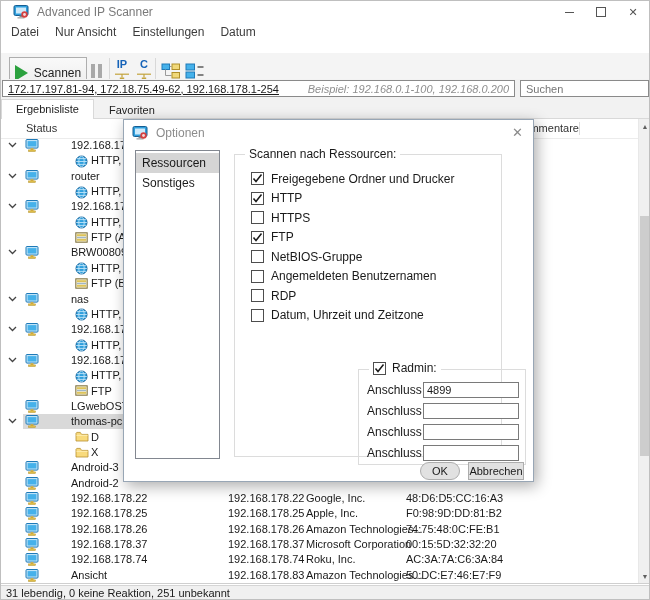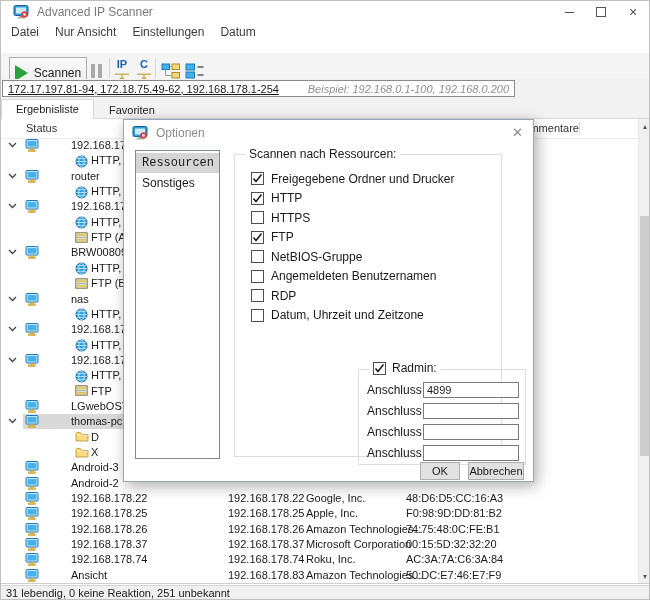--- a/index.html
+++ b/index.html
@@ -67,36 +67,36 @@
     box-sizing:border-box;line-height:14px;font-size:11px;color:#1a1a1a;padding-left:5px;}
   
   .dialog{position:absolute;left:122px;top:118px;width:411px;height:363px;background:#fff;border:1px solid #98a6b5;
     box-shadow:3px 4px 14px rgba(0,0,0,.33);z-index:20;box-sizing:border-box;}
   .dtitle{position:absolute;left:0;top:0;width:100%;height:26px;display:flex;align-items:center;}
   .dtitle .appico{margin-left:8px;width:16px;height:16px;display:inline-flex;}
   .dtitle .dtext{margin-left:8px;font-size:12px;color:#8c8c8c;}
   .dclose{position:absolute;right:10px;top:5px;font-size:13px;color:#8a8a8a;}
   .listbox{position:absolute;left:11px;top:30px;width:85px;height:309px;background:#fff;border:1px solid #828790;box-sizing:border-box;padding-top:2px;}
   .navitem{height:20px;line-height:20px;padding-left:6px;font-size:12px;color:#1a1a1a;}
-  .navitem.selected{background:#d5d5d5;font-family:Liberation Mono, monospace;}
+  .navitem.selected{background:#d5d5d5;}
   .groupbox{position:absolute;left:110px;top:34px;width:268px;height:303px;border:1px solid #dcdcdc;box-sizing:border-box;}
   .grouplabel{position:absolute;left:10px;top:-8px;background:#fff;padding:0 4px;font-size:12px;color:#1a1a1a;white-space:nowrap;}
   .cbcol{position:absolute;left:16px;top:14px;width:240px;}
   .cbrow{display:flex;align-items:center;gap:7px;height:19.5px;}
   .cb{width:13px;height:13px;border:1px solid #4d4d4d;background:#fff;box-sizing:border-box;display:inline-flex;align-items:center;justify-content:center;flex:0 0 auto;}
   .cblab{font-size:12px;color:#1a1a1a;white-space:nowrap;}
   .radminbox{position:absolute;left:123px;top:214px;width:168px;height:96px;border:1px solid #dcdcdc;box-sizing:border-box;}
   .radminhead{position:absolute;left:10px;top:-9px;background:#fff;display:flex;align-items:center;gap:6px;padding:0 4px;}
   .portrow{position:absolute;left:0;width:100%;height:16px;}
   .portlab{position:absolute;left:8px;line-height:16px;font-size:12px;color:#1a1a1a;white-space:nowrap;}
   .pinput{position:absolute;left:64px;top:0;width:96px;height:16px;border:1px solid #7a7a7a;font-size:11px;color:#1a1a1a;
     padding:0 3px;box-sizing:border-box;font-family:"Liberation Sans",sans-serif;outline:none;}
   .dbtn{position:absolute;top:342px;height:18px;background:#e1e1e1;border:1px solid #adadad;font-size:11px;color:#1a1a1a;
     font-family:"Liberation Sans",sans-serif;padding:0;}
-  .okbtn{left:296px;width:40px;}
+  .okbtn{left:296px;width:40px;border-radius:9px;}
   .cancelbtn{left:344px;width:56px;}
 </style>
 </head>
 <body>
 
 <div class="window">
 
   <div class="titlebar">
     <span class="appico">
         <svg width="16" height="16" viewBox="0 0 16 16">
@@ -170,20 +170,24 @@
             <rect x="12.5" y="11.2" width="6" height="1.6" fill="#666"></rect>
           </svg></span>
       </span>
   </div>
 
   <div class="rangebar">
     <div class="rangeinput">
       <span class="rangeval">172.17.197.81-94, 172.18.75.49-62, 192.168.178.1-254</span>
       <span class="rangehint">Beispiel: 192.168.0.1-100, 192.168.0.200</span>
     </div>
+    <div class="searchbox">
+      <input type="text" placeholder="Suchen" style="">
+
+    </div>
   </div>
 
   <div class="tabstrip"><div class="tab active">Ergebnisliste</div><div class="tab">Favoriten</div></div>
 
   <div class="table">
     <div class="thead">
       <span class="hcell" style="left:25px">Status</span>
       <span class="hcell" style="left:515px">Kommentare</span>
       <span class="hdivider"></span>
     </div>

